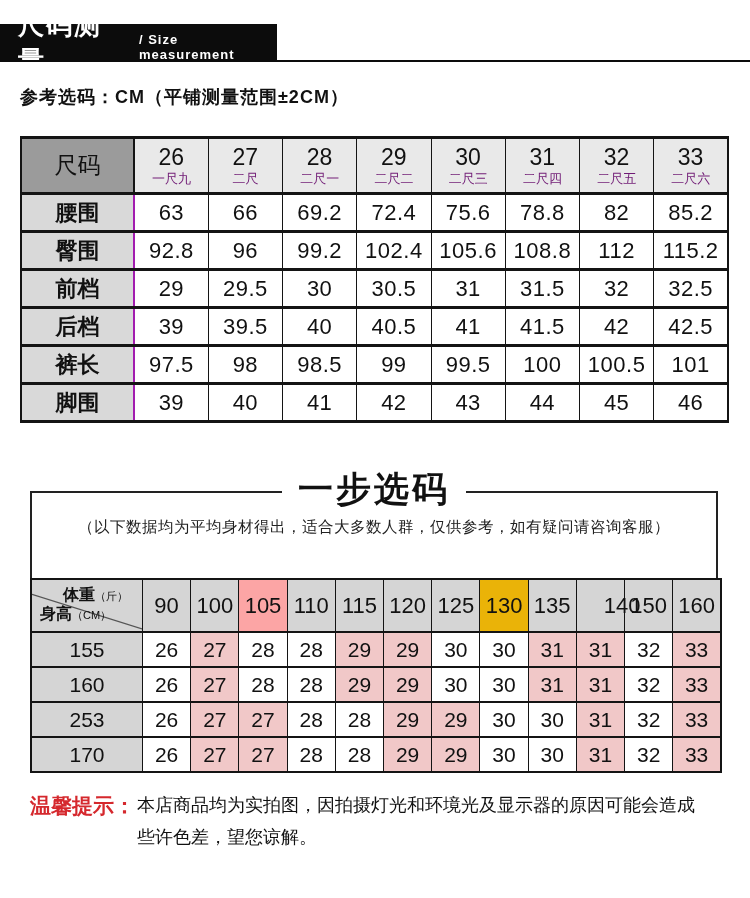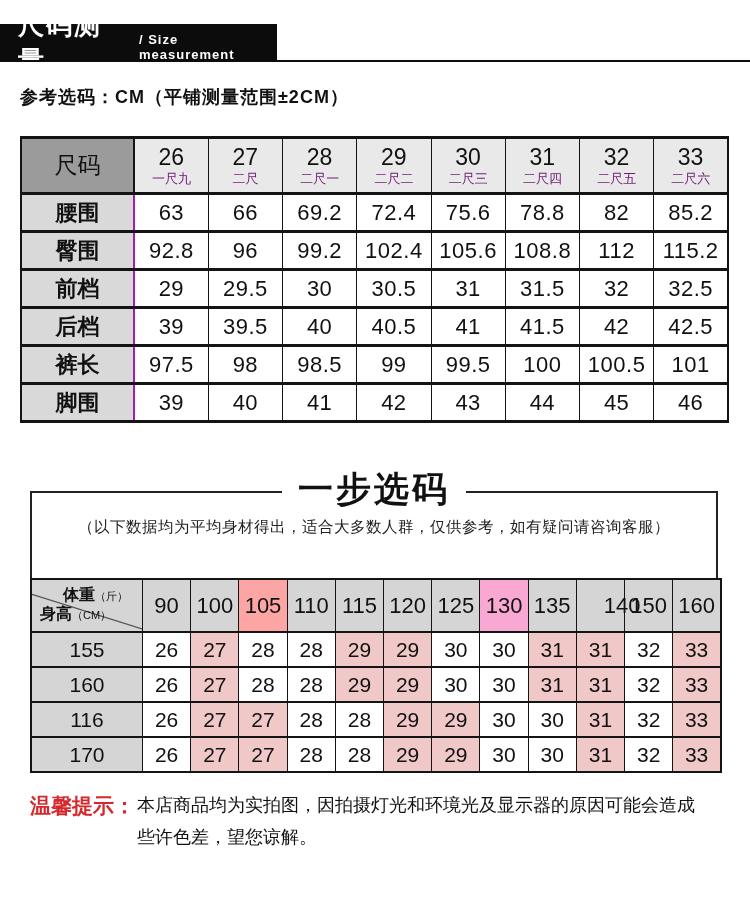--- a/index.html
+++ b/index.html
@@ -199,21 +199,21 @@
               <span>身高</span><small>（CM）</small>
             </span>
           </td>
         <td class="whead" style="background: rgb(213, 213, 213);">90</td>
             <td class="whead" style="background: rgb(213, 213, 213);">100</td>
             <td class="whead" style="background: #fca5a5;">105</td>
             <td class="whead" style="background: rgb(213, 213, 213);">110</td>
             <td class="whead" style="background: rgb(213, 213, 213);">115</td>
             <td class="whead" style="background: rgb(213, 213, 213);">120</td>
             <td class="whead" style="background: rgb(213, 213, 213);">125</td>
-            <td class="whead" style="background: #f9a8d4;">130</td>
+            <td class="whead" style="background: #eab308;">130</td>
             <td class="whead" style="background: rgb(213, 213, 213);">135</td>
             <td class="whead" style="background: rgb(213, 213, 213); padding-left: 27px;">140</td>
             <td class="whead" style="background: rgb(213, 213, 213);">150</td>
             <td class="whead" style="background: rgb(213, 213, 213);">160</td>
           </tr>
       <tr>
             <td class="hlabel" style="background: rgb(213, 213, 213);">155</td>
             <td class="v">26</td>
             <td class="v hl" style="background: rgb(241, 200, 200);">27</td>
             <td class="v">28</td>
@@ -236,21 +236,21 @@
             <td class="v hl" style="background: rgb(241, 200, 200);">29</td>
             <td class="v hl" style="background: rgb(241, 200, 200);">29</td>
             <td class="v">30</td>
             <td class="v">30</td>
             <td class="v hl" style="background: rgb(241, 200, 200);">31</td>
             <td class="v hl" style="background: rgb(241, 200, 200);">31</td>
             <td class="v">32</td>
             <td class="v hl" style="background: rgb(241, 200, 200);">33</td>
           </tr>
           <tr>
-            <td class="hlabel" style="background: rgb(213, 213, 213);">116</td>
+            <td class="hlabel" style="background: rgb(213, 213, 213);">253</td>
             <td class="v">26</td>
             <td class="v hl" style="background: rgb(241, 200, 200);">27</td>
             <td class="v hl" style="background: rgb(241, 200, 200);">27</td>
             <td class="v">28</td>
             <td class="v">28</td>
             <td class="v hl" style="background: rgb(241, 200, 200);">29</td>
             <td class="v hl" style="background: rgb(241, 200, 200);">29</td>
             <td class="v">30</td>
             <td class="v">30</td>
             <td class="v hl" style="background: rgb(241, 200, 200);">31</td>

